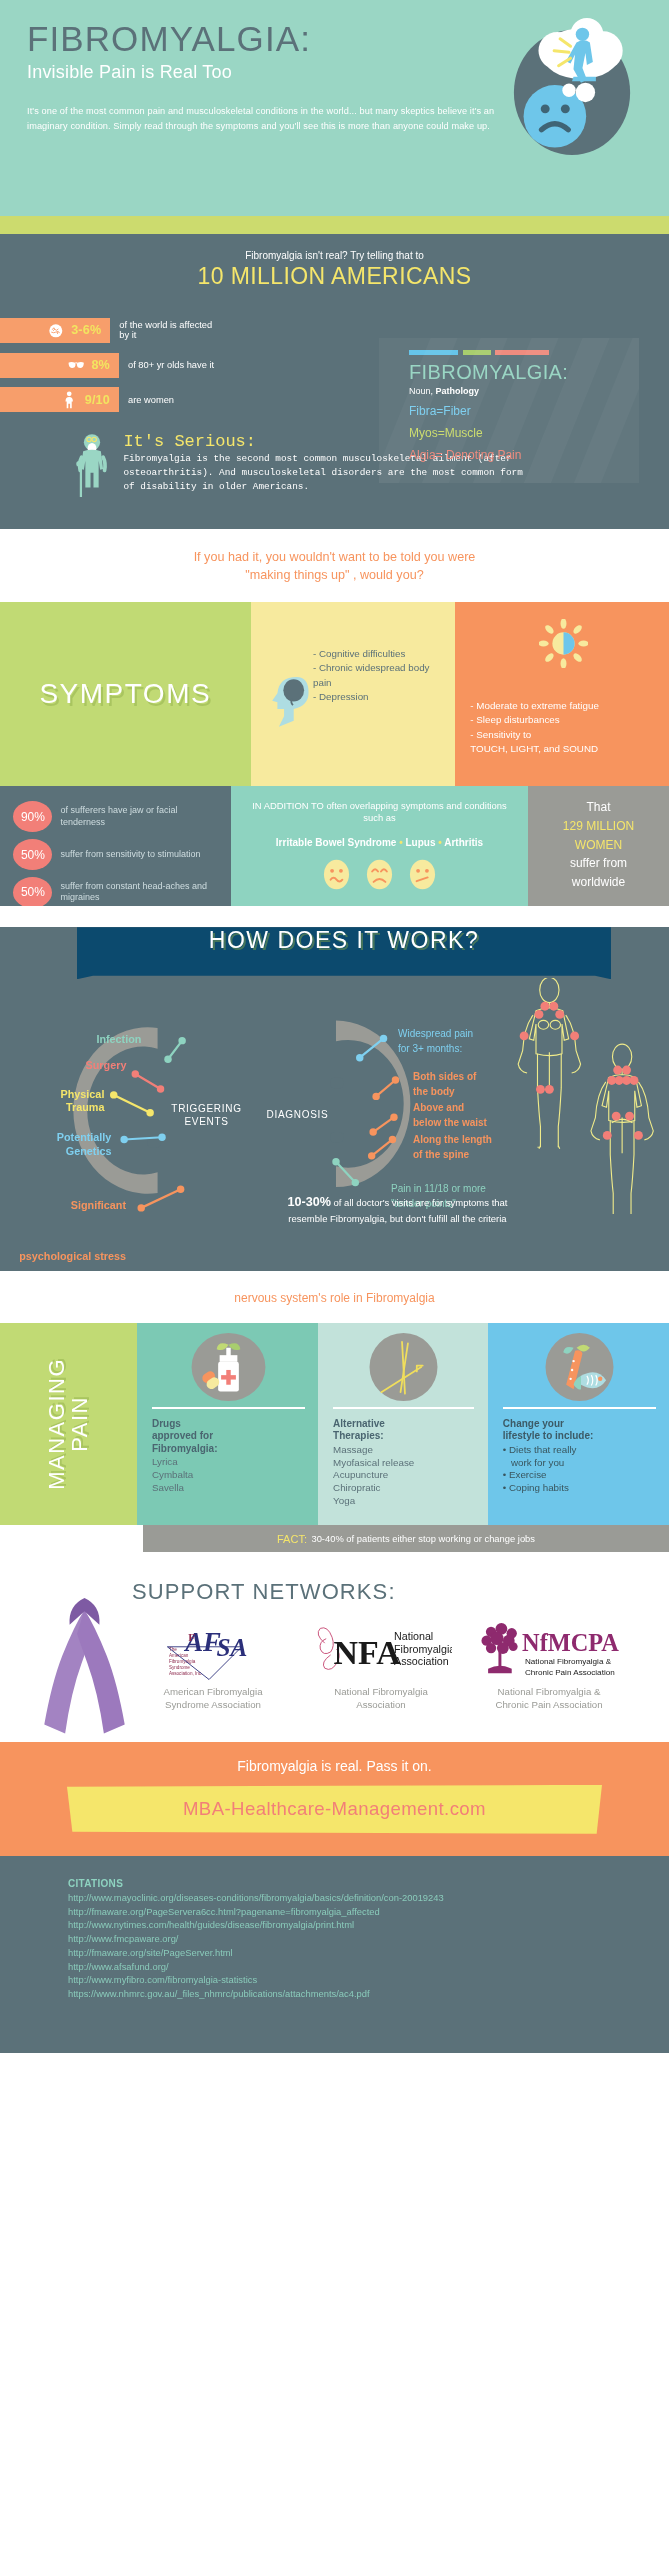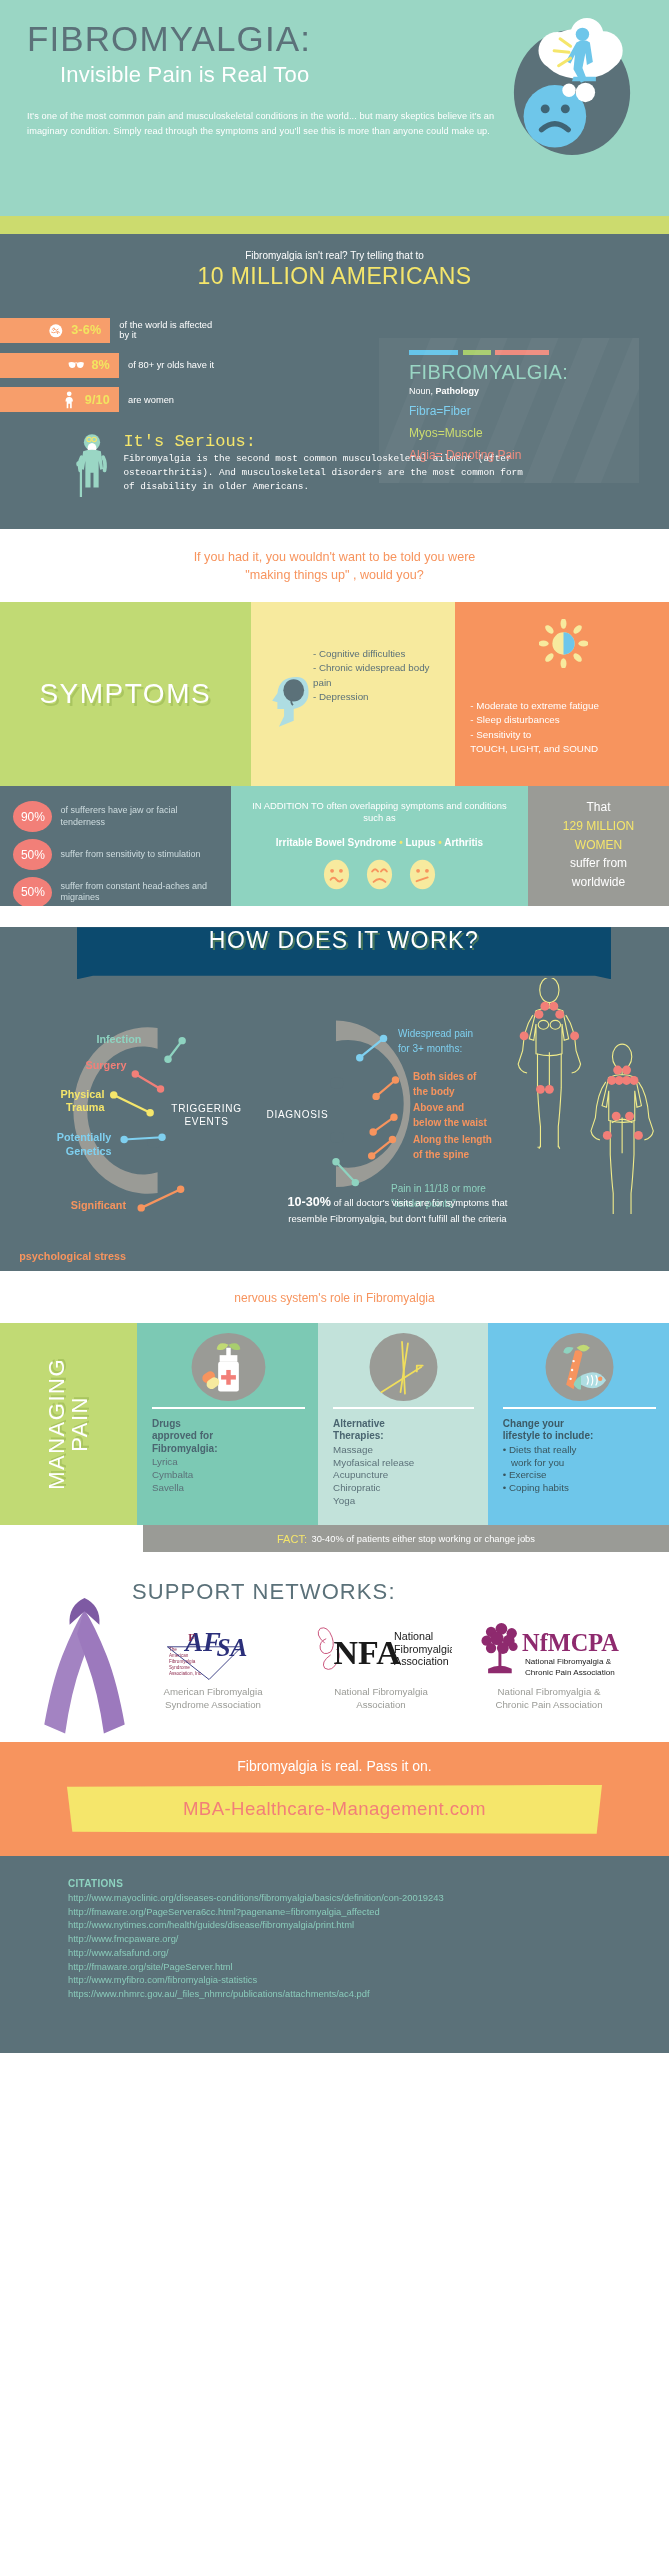--- a/index.html
+++ b/index.html
@@ -20,26 +20,25 @@
     min-height: 216px;
   }
   .hero-title {
     font-size: 35px;
     letter-spacing: 1.1px;
     color: #5b7179;
     font-weight: 400;
     line-height: 1.05;
   }
   .hero-sub {
-    font-size: 22px;
+    font-size: 18px;
     color: #ffffff;
     font-weight: 400;
     margin-top: 4.5px;
     letter-spacing: 0.2px;
-    margin-left: 33px;
   }
   .hero-body {
     margin-top: 21px;
     color: #ffffff;
     font-size: 9.2px;
     line-height: 1.62;
     max-width: 476px;
     letter-spacing: 0.1px;
   }
   .hero-icon {
@@ -833,20 +832,20 @@
       <span>MBA-Healthcare-Management.com</span>
     </div>
   </section>
 
   <section class="cites">
     <h3>CITATIONS</h3>
     <p>http://www.mayoclinic.org/diseases-conditions/fibromyalgia/basics/definition/con-20019243</p>
     <p>http://fmaware.org/PageServera6cc.html?pagename=fibromyalgia_affected</p>
     <p>http://www.nytimes.com/health/guides/disease/fibromyalgia/print.html</p>
     <p>http://www.fmcpaware.org/</p>
+    <p>http://fmaware.org/site/PageServer.html</p>
     <p>http://www.afsafund.org/</p>
-    <p>http://fmaware.org/site/PageServer.html</p>
     <p>http://www.myfibro.com/fibromyalgia-statistics</p>
     <p>https://www.nhmrc.gov.au/_files_nhmrc/publications/attachments/ac4.pdf</p>
   </section>
 
 </div>
 
 
 </body></html>

